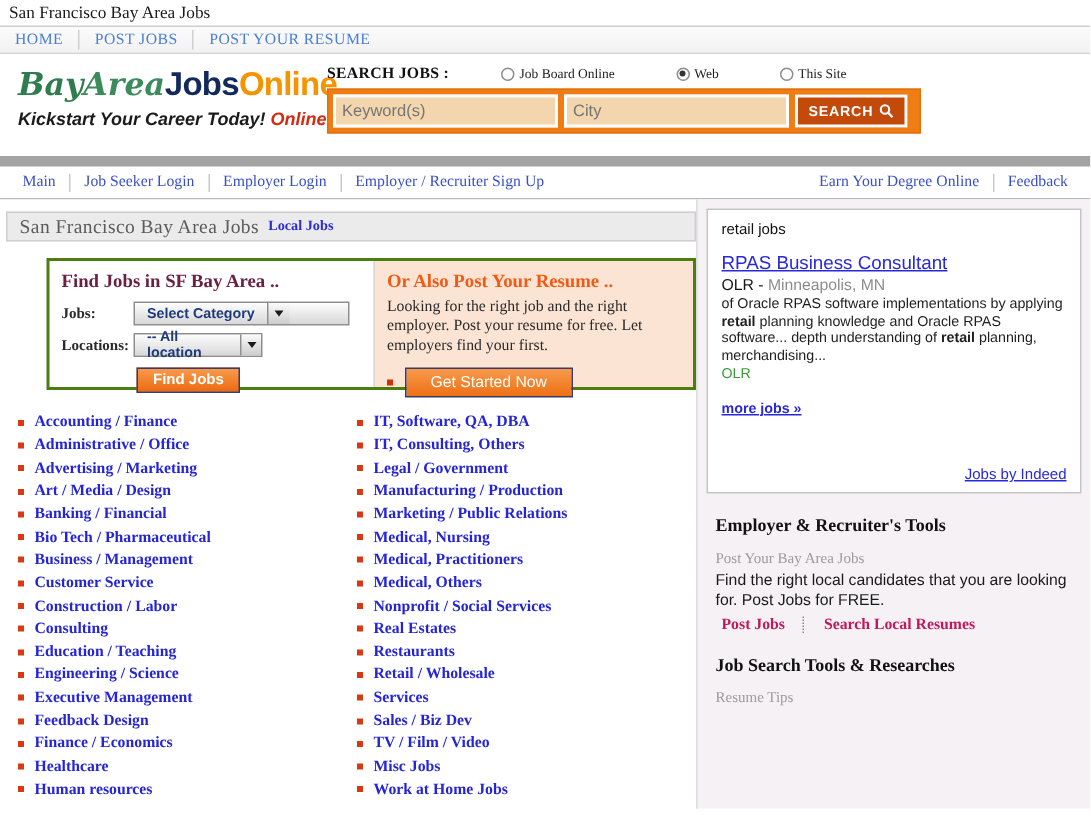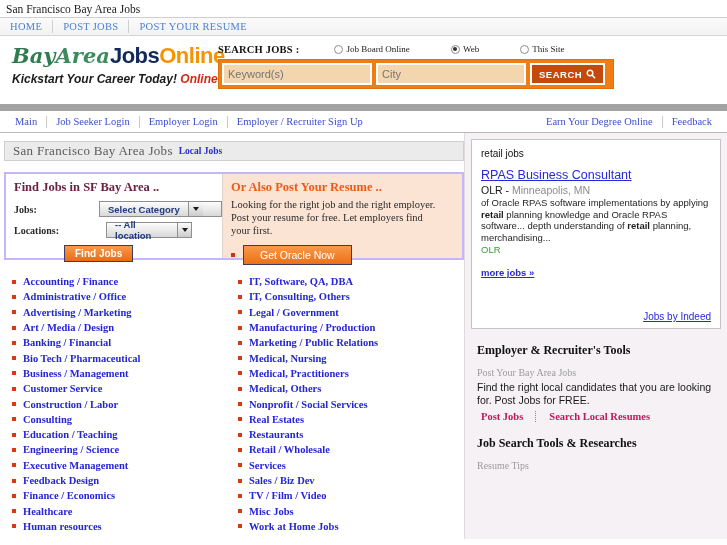--- a/index.html
+++ b/index.html
@@ -248,25 +248,26 @@
     font-family: "Liberation Serif", serif;
     font-size: 9.5px;
     font-weight: bold;
     color: #2b2bd6;
     margin-left: 6px;
     cursor: pointer;
   }
 
   
   .panel {
-    border: 2px solid #c4b5fd;
+    border: 2px solid #4d7c0f;
     display: flex;
     background: #ffffff;
     height: 88px;
     box-sizing: border-box;
+    margin-left: 27px;
   }
   .panel-left {
     width: 216px;
     padding: 6px 0 0 8px;
     box-sizing: border-box;
   }
   .panel-right {
     flex: 1;
     background: #fce4d4;
     padding: 6px 20px 0 8px;
@@ -290,21 +291,20 @@
   .panel-p {
     font-family: "Liberation Serif", serif;
     font-size: 10.5px;
     color: #2a2a2a;
     line-height: 13px;
   }
   .form-row {
     display: flex;
     align-items: center;
     margin-bottom: 5px;
-    gap: 44px;
   }
   .form-label {
     font-family: "Liberation Serif", serif;
     font-size: 10px;
     font-weight: bold;
     color: #2a2a2a;
     width: 48px;
   }
   .fake-select {
     display: flex;
@@ -603,21 +603,21 @@
           <div class="find-btn-row">
             <span class="orange-btn">Find Jobs</span>
           </div>
         </div>
 
         <div class="panel-right">
           <div class="panel-h-right">Or Also Post Your Resume ..</div>
           <div class="panel-p">Looking for the right job and the right employer. Post your resume for free. Let employers find your first.</div>
           <div class="getstarted-row">
             <span class="bullet-dot"></span>
-            <span class="gs-btn">Get Oracle Now</span>
+            <span class="gs-btn">Get Started Now</span>
           </div>
         </div>
       </div>
 
       <div class="cats">
         <div class="cat-col">
           <div class="cat-item">
               <span class="sq"></span>
               <span class="lbl">Accounting / Finance</span>
             </div>

